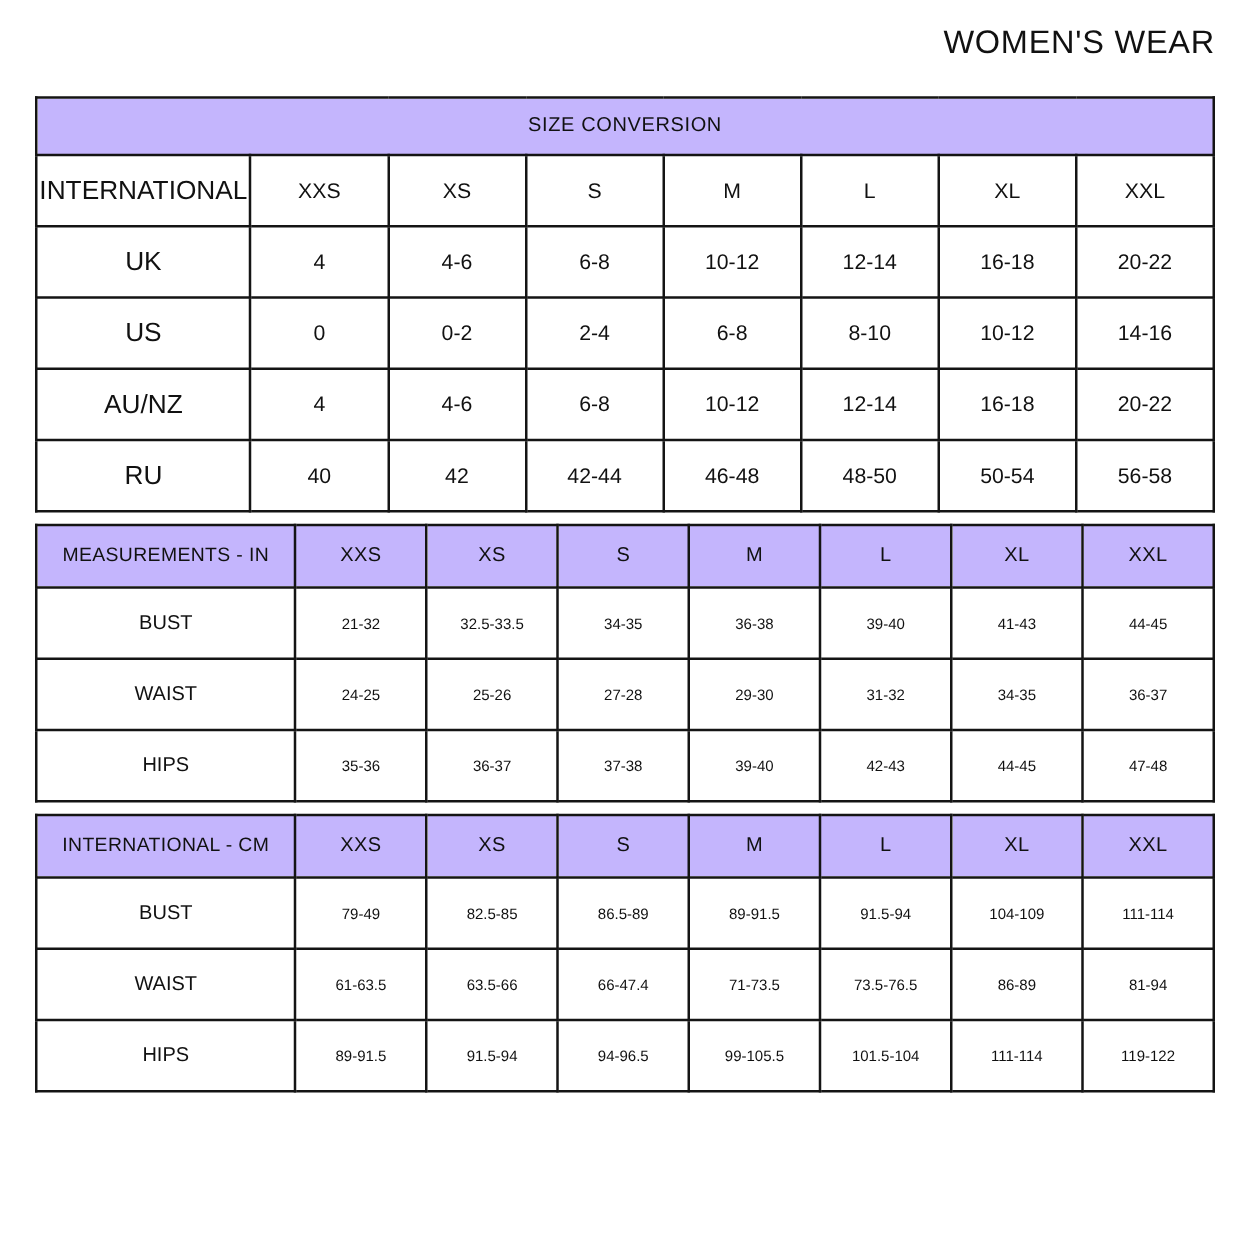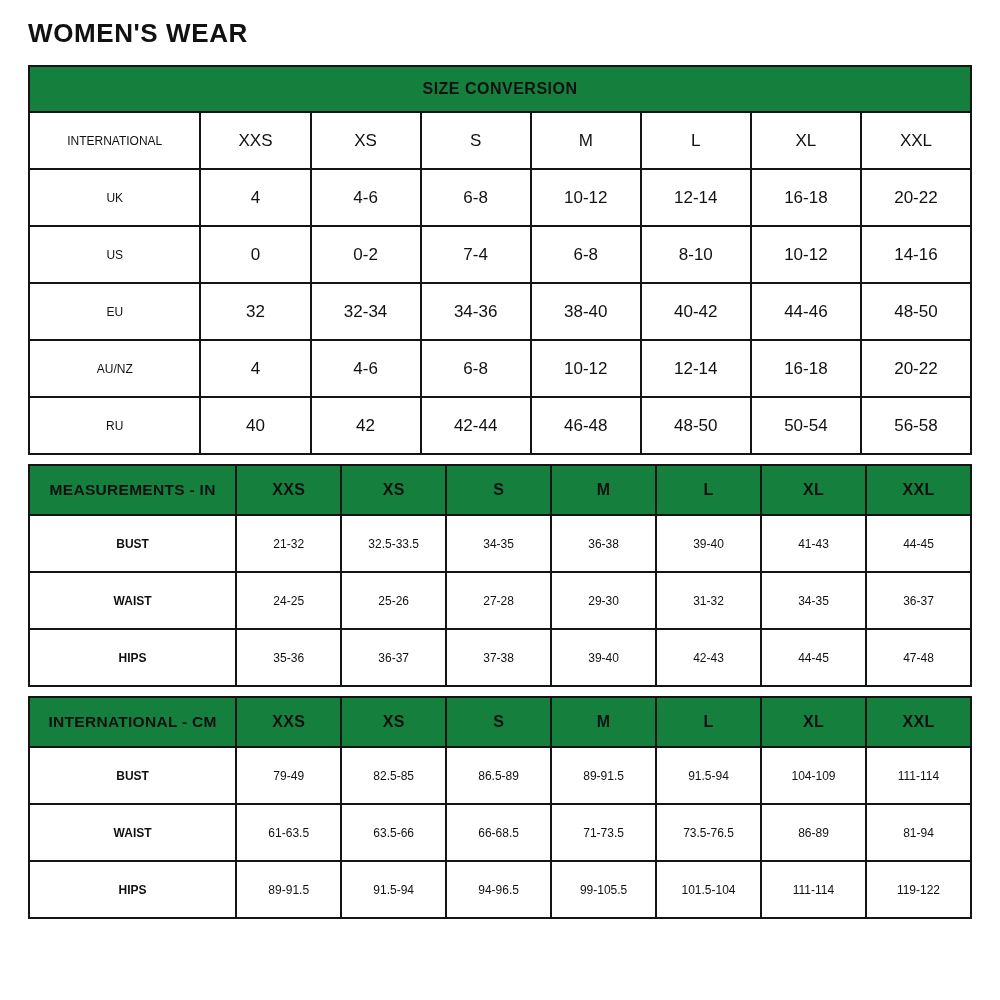--- a/index.html
+++ b/index.html
@@ -3,53 +3,53 @@
 <meta charset="utf-8">
 <style>
   * { box-sizing: border-box; margin: 0; padding: 0; }
   html, body { width: 1000px; background: #ffffff; }
   body {
     font-family: "Liberation Sans", sans-serif;
     color: #111111;
     padding: 12px 28px 20px;
   }
   .page-title {
-    text-align: left;
+    text-align: right;
     font-size: 26px;
-    font-weight: 700;
+    font-weight: 400;
     letter-spacing: 0.6px;
-    margin: 6px 0 16px;
+    margin: 6px 0 28px;
   }
   table.sheet {
     width: 100%;
     border-collapse: collapse;
     table-layout: fixed;
     margin-bottom: 9px;
   }
   .sheet th, .sheet td {
     border: 2px solid #141414;
     text-align: center;
     vertical-align: middle;
     overflow: hidden;
   }
   .sheet .band th {
-    background: #15803d;
-    font-weight: 700;
+    background: #c4b5fd;
+    font-weight: 400;
   }
   
   .t1 col.c-label { width: 18.2%; }
   .t1 .band th { height: 46px; font-size: 16px; letter-spacing: 0.5px; }
   .t1 td { height: 57px; font-size: 17px; font-weight: 400; }
-  .t1 td.label { font-size: 12px; }
+  .t1 td.label { font-size: 21px; }
   
   .t2 col.c-label { width: 22%; }
   .t2 .band th { height: 50px; font-size: 16px; letter-spacing: 0.3px; }
   .t2 .band th.label { font-size: 15.5px; }
   .t2 td { height: 57px; font-size: 12px; font-weight: 400; }
-  .t2 td.label { font-size: 12px; font-weight: bold; }
+  .t2 td.label { font-size: 16px; }
 </style>
 </head>
 <body>
 
 <h1 class="page-title">WOMEN'S WEAR</h1>
 
 <table class="sheet t1">
   <colgroup>
       <col class="c-label">
       <col span="7">
@@ -75,35 +75,25 @@
         <td>6-8</td>
         <td>10-12</td>
         <td>12-14</td>
         <td>16-18</td>
         <td>20-22</td>
       </tr>
       <tr>
         <td class="label">US</td>
         <td>0</td>
         <td>0-2</td>
-        <td>7-4</td>
+        <td>2-4</td>
         <td>6-8</td>
         <td>8-10</td>
         <td>10-12</td>
         <td>14-16</td>
-      </tr>
-      <tr>
-        <td class="label">EU</td>
-        <td>32</td>
-        <td>32-34</td>
-        <td>34-36</td>
-        <td>38-40</td>
-        <td>40-42</td>
-        <td>44-46</td>
-        <td>48-50</td>
       </tr>
       <tr>
         <td class="label">AU/NZ</td>
         <td>4</td>
         <td>4-6</td>
         <td>6-8</td>
         <td>10-12</td>
         <td>12-14</td>
         <td>16-18</td>
         <td>20-22</td>
@@ -193,21 +183,21 @@
         <td>86.5-89</td>
         <td>89-91.5</td>
         <td>91.5-94</td>
         <td>104-109</td>
         <td>111-114</td>
       </tr>
       <tr>
         <td class="label">WAIST</td>
         <td>61-63.5</td>
         <td>63.5-66</td>
-        <td>66-68.5</td>
+        <td>66-47.4</td>
         <td>71-73.5</td>
         <td>73.5-76.5</td>
         <td>86-89</td>
         <td>81-94</td>
       </tr>
       <tr>
         <td class="label">HIPS</td>
         <td>89-91.5</td>
         <td>91.5-94</td>
         <td>94-96.5</td>

